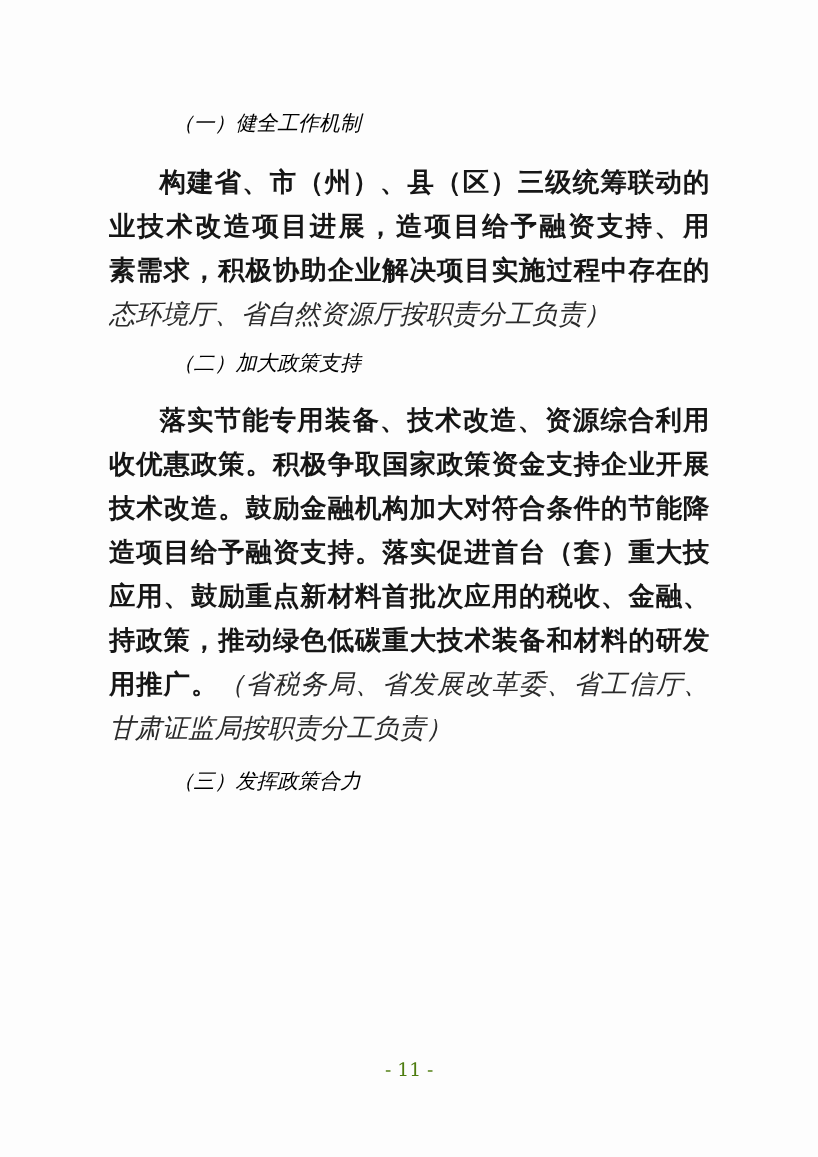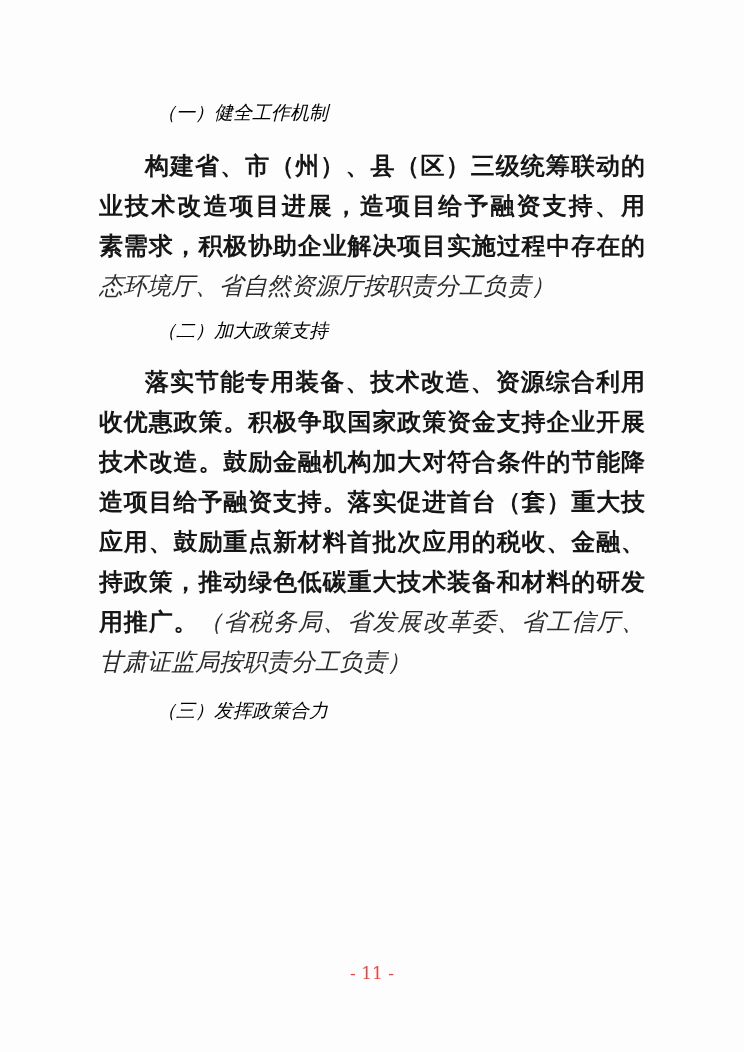--- a/index.html
+++ b/index.html
@@ -72,21 +72,21 @@
   .pagenum {
     position: absolute;
     top: 958px;
     left: 0;
     width: 744px;
     height: 30px;
     line-height: 30px;
     text-align: center;
     font-family: "DejaVu Serif", serif;
     font-size: 17px;
-    color: #ef4444;
+    color: #4d7c0f;
   }
 </style>
 </head>
 <body>
 
 <div class="page">
   <div class="content">
 
     <div class="heading">（一）健全工作机制</div>
 

